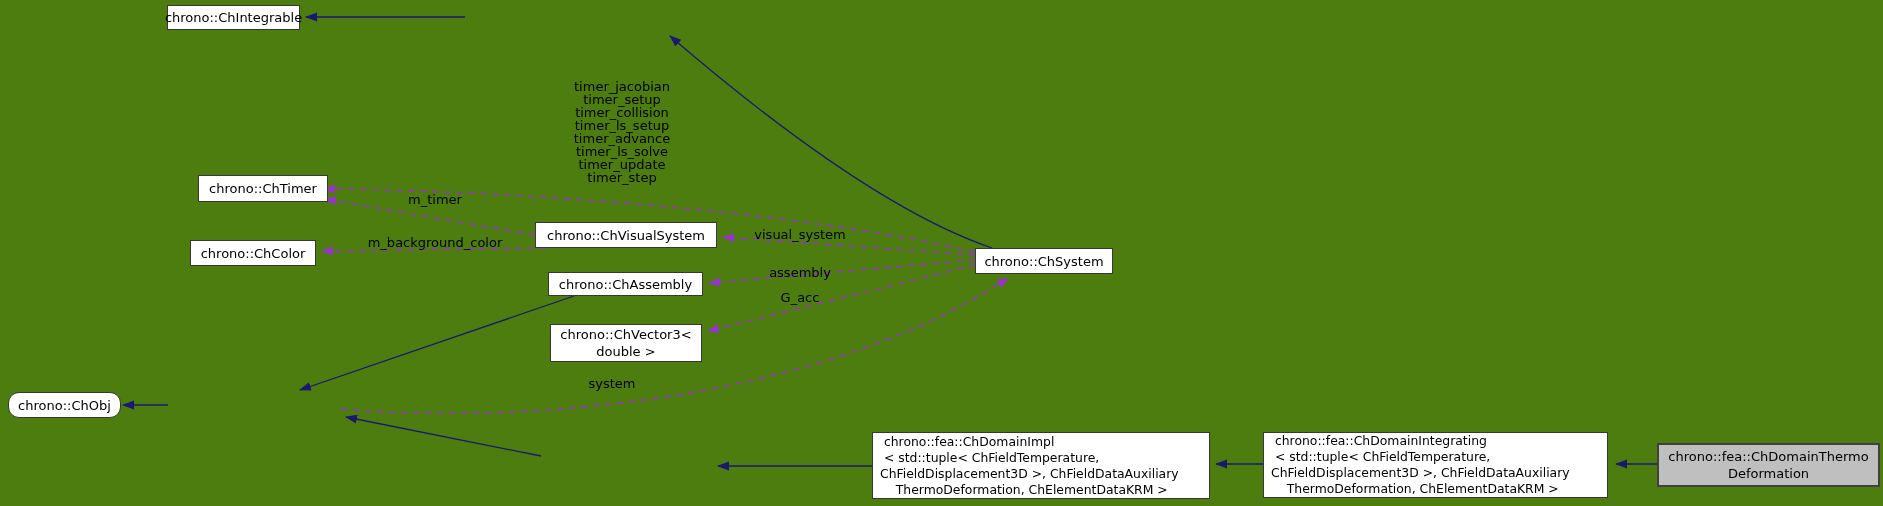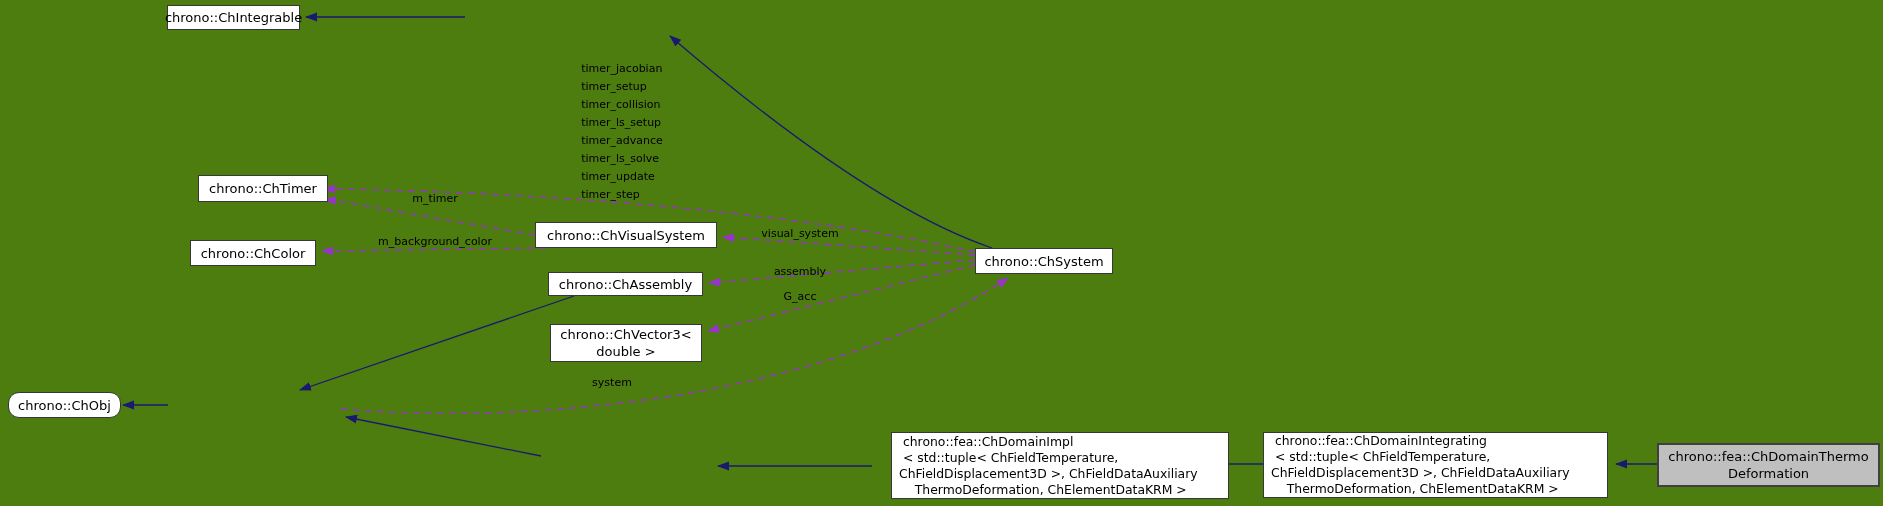--- a/index.html
+++ b/index.html
@@ -32,23 +32,24 @@
     white-space:pre;
     padding-left:7px;
   }
   .node.highlight{
     background:#bfbfbf;
     border:2px solid #404040;
   }
   .edge-label{
     position:absolute;
     transform:translate(-50%,-50%);
-    font-size:11px;
-    line-height:18px;
+    font-size:13px;
+    line-height:13px;
     color:#000;
+    text-align:center;
     white-space:pre-line;
     z-index:3;
     pointer-events:none;
   }
 </style>
 </head>
 <body>
 
 <div id="stage">
 
@@ -93,21 +94,21 @@
 
   <div class="node" style="left:550px;top:324px;width:152px;height:38px;">chrono::ChVector3&lt;
 double &gt;</div>
 
   <div class="node" style="left:975px;top:248px;width:138px;height:26px;">chrono::ChSystem</div>
 
   <div class="node" style="left:8px;top:392px;width:113px;height:26px;border-radius:11px;">chrono::ChObj</div>
 
 
 
-  <div class="node big" style="left:872px;top:432px;width:338px;height:67px;margin-left:19px;"> chrono::fea::ChDomainImpl
+  <div class="node big" style="left:872px;top:432px;width:338px;height:67px;"> chrono::fea::ChDomainImpl
  &lt; std::tuple&lt; ChFieldTemperature,
 ChFieldDisplacement3D &gt;, ChFieldDataAuxiliary
     ThermoDeformation, ChElementDataKRM &gt;</div>
 
   <div class="node big" style="left:1263px;top:432px;width:345px;height:66px;"> chrono::fea::ChDomainIntegrating
  &lt; std::tuple&lt; ChFieldTemperature,
 ChFieldDisplacement3D &gt;, ChFieldDataAuxiliary
     ThermoDeformation, ChElementDataKRM &gt;</div>
 
   <div class="node highlight" style="left:1657px;top:443px;width:223px;height:44px;">chrono::fea::ChDomainThermo

